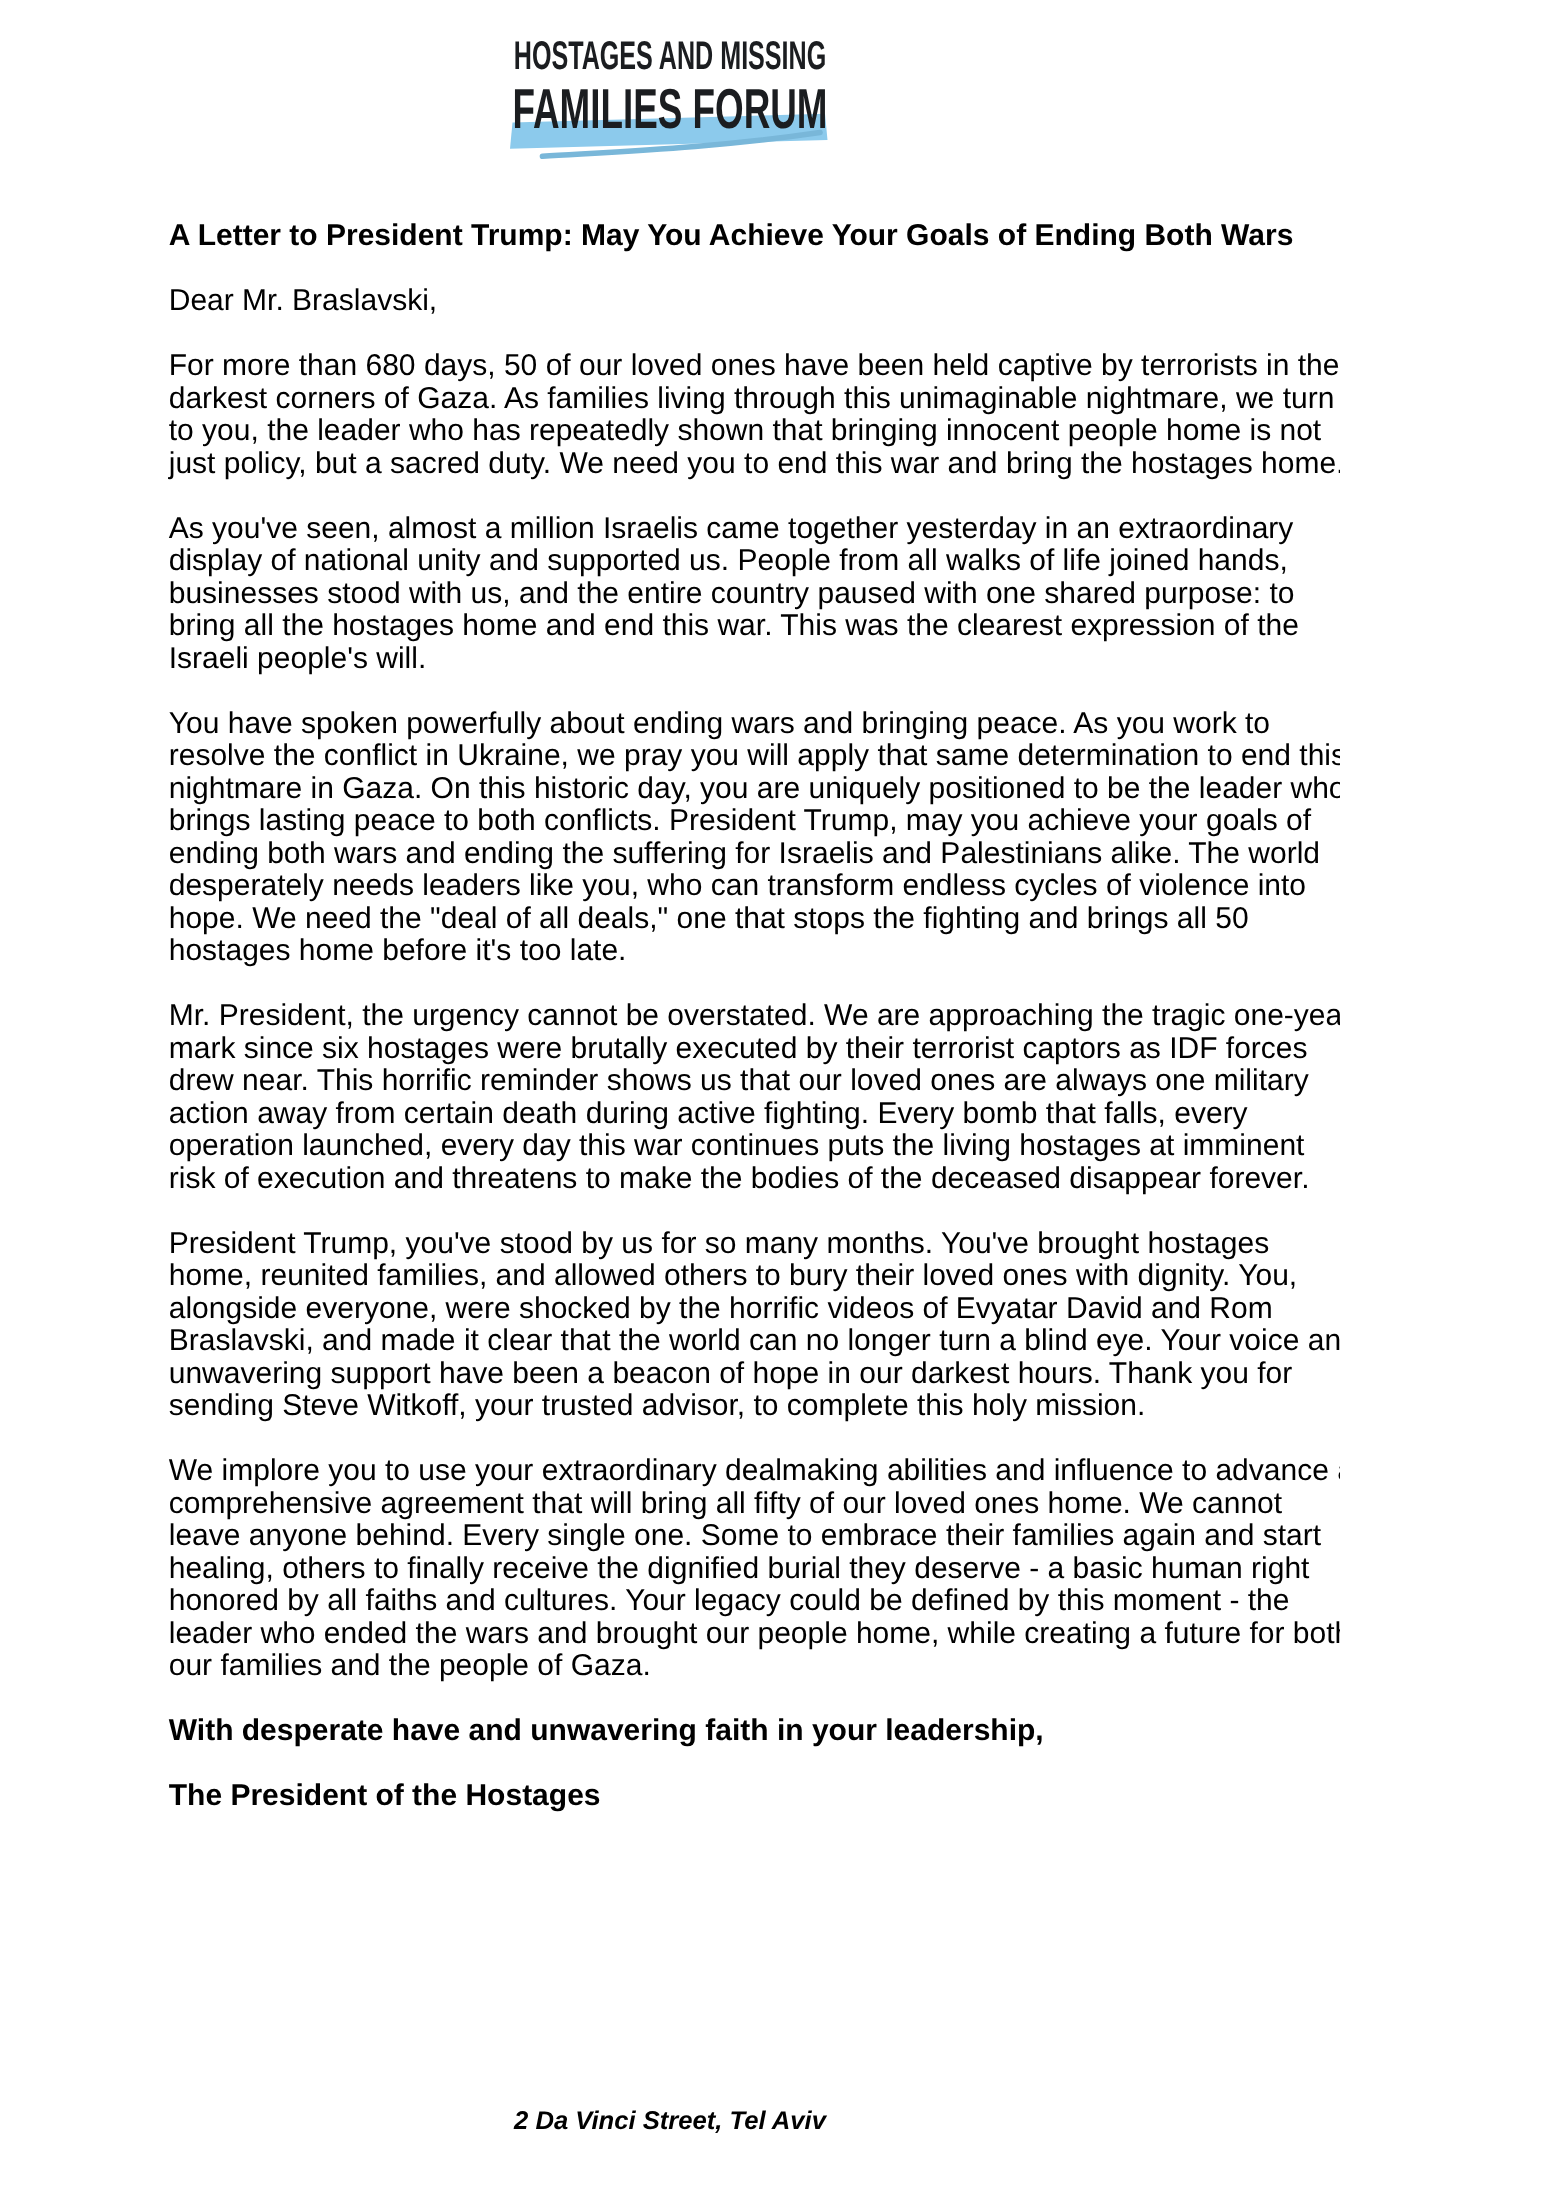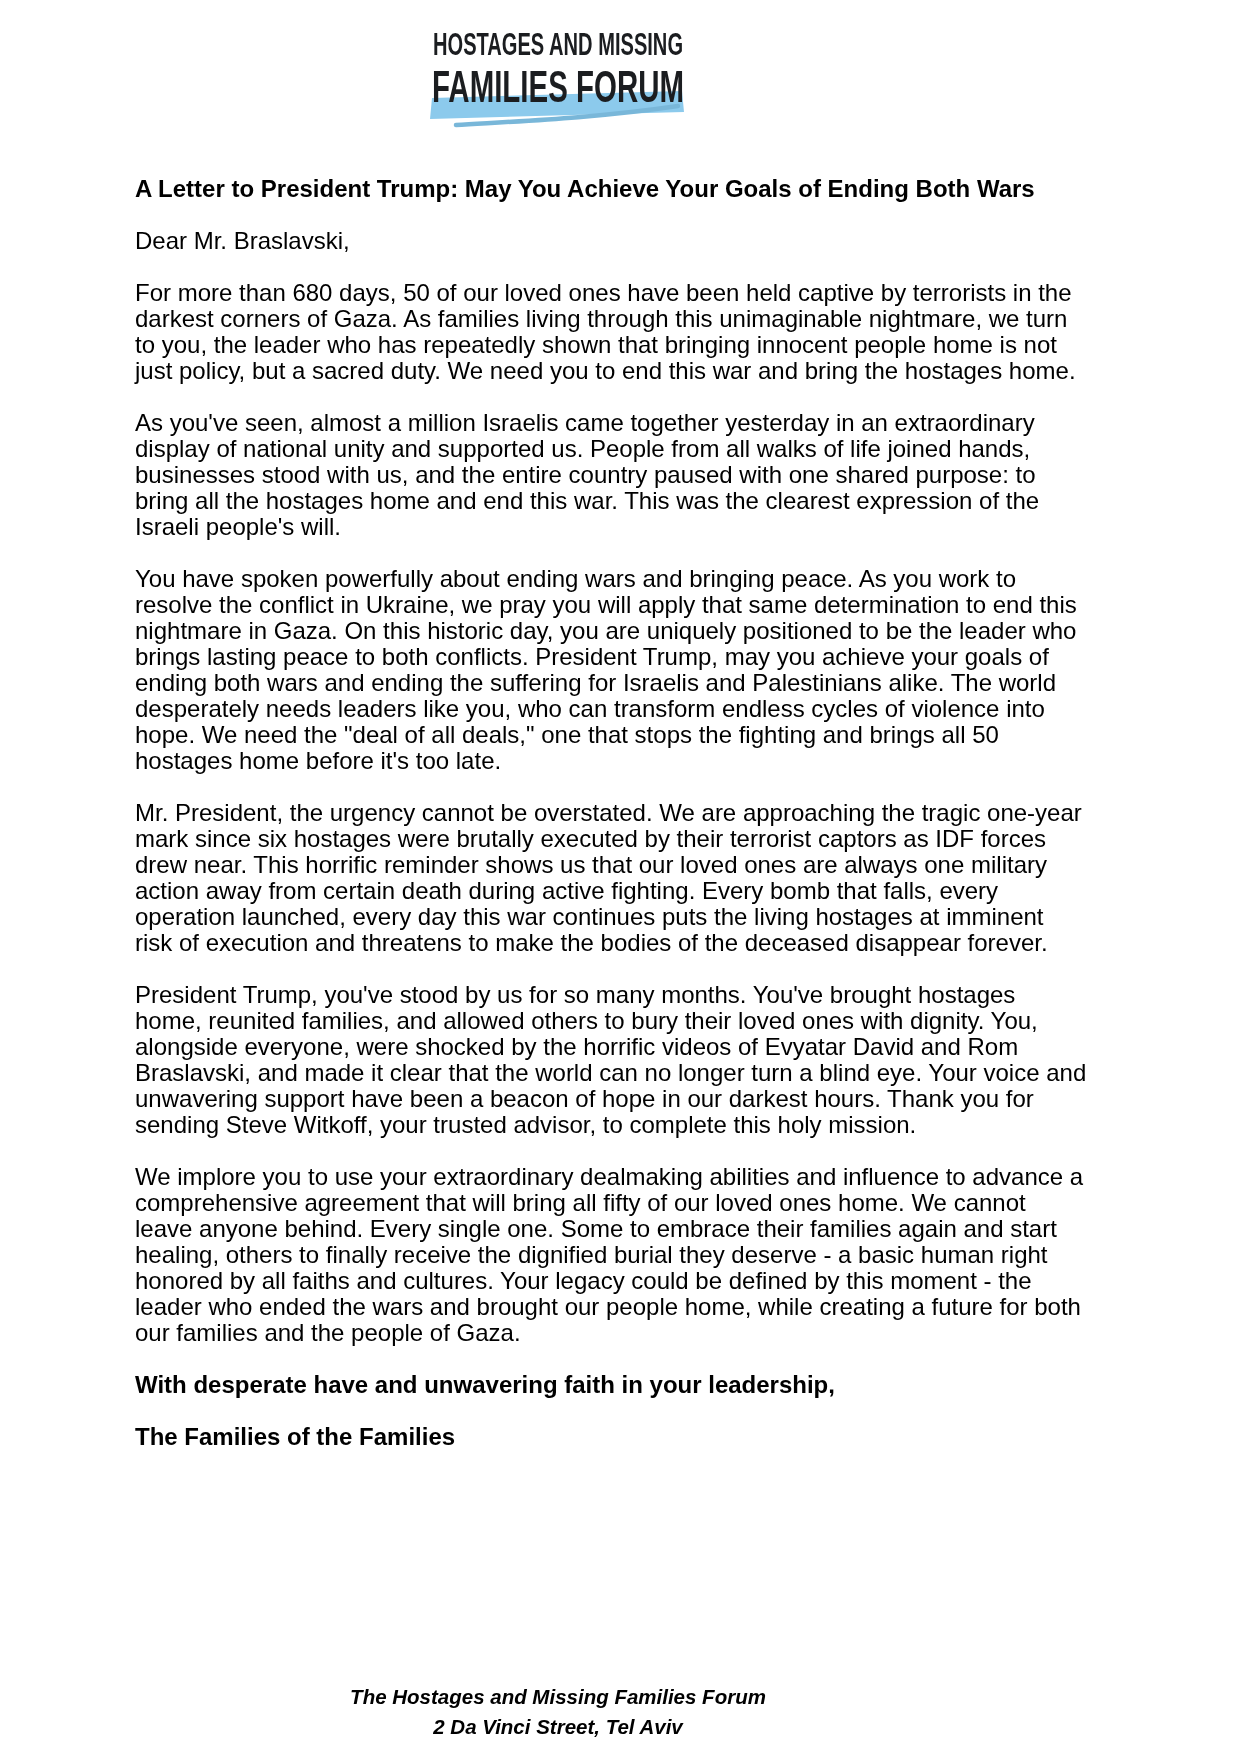--- a/index.html
+++ b/index.html
@@ -4,21 +4,20 @@
 <style>
   html, body { margin: 0; padding: 0; background: #ffffff; }
   .page {
     position: relative;
     width: 1072px;
     height: 1752px;
     background: #ffffff;
     font-family: "Liberation Sans", sans-serif;
     color: #000000;
     overflow: hidden;
-    padding-left: 44px;
   }
   .logo {
     position: absolute;
     top: 24px;
     left: 50%;
     transform: translateX(-50%);
     width: 264px;
     height: 114px;
   }
   .letter {
@@ -61,21 +60,20 @@
   <div class="letter">
     <p class="title">A Letter to President Trump: May You Achieve Your Goals of Ending Both Wars</p>
     <p>Dear Mr. Braslavski,</p>
     <p>For more than 680 days, 50 of our loved ones have been held captive by terrorists in the darkest corners of Gaza. As families living through this unimaginable nightmare, we turn to you, the leader who has repeatedly shown that bringing innocent people home is not just policy, but a sacred duty. We need you to end this war and bring the hostages home.</p>
     <p>As you've seen, almost a million Israelis came together yesterday in an extraordinary display of national unity and supported us. People from all walks of life joined hands, businesses stood with us, and the entire country paused with one shared purpose: to bring all the hostages home and end this war. This was the clearest expression of the Israeli people's will.</p>
     <p>You have spoken powerfully about ending wars and bringing peace. As you work to resolve the conflict in Ukraine, we pray you will apply that same determination to end this nightmare in Gaza. On this historic day, you are uniquely positioned to be the leader who brings lasting peace to both conflicts. President Trump, may you achieve your goals of ending both wars and ending the suffering for Israelis and Palestinians alike. The world desperately needs leaders like you, who can transform endless cycles of violence into hope. We need the "deal of all deals," one that stops the fighting and brings all 50 hostages home before it's too late.</p>
     <p>Mr. President, the urgency cannot be overstated. We are approaching the tragic one-year mark since six hostages were brutally executed by their terrorist captors as IDF forces drew near. This horrific reminder shows us that our loved ones are always one military action away from certain death during active fighting. Every bomb that falls, every operation launched, every day this war continues puts the living hostages at imminent risk of execution and threatens to make the bodies of the deceased disappear forever.</p>
     <p>President Trump, you've stood by us for so many months. You've brought hostages home, reunited families, and allowed others to bury their loved ones with dignity. You, alongside everyone, were shocked by the horrific videos of Evyatar David and Rom Braslavski, and made it clear that the world can no longer turn a blind eye. Your voice and unwavering support have been a beacon of hope in our darkest hours. Thank you for sending Steve Witkoff, your trusted advisor, to complete this holy mission.</p>
     <p>We implore you to use your extraordinary dealmaking abilities and influence to advance a comprehensive agreement that will bring all fifty of our loved ones home. We cannot leave anyone behind. Every single one. Some to embrace their families again and start healing, others to finally receive the dignified burial they deserve - a basic human right honored by all faiths and cultures. Your legacy could be defined by this moment - the leader who ended the wars and brought our people home, while creating a future for both our families and the people of Gaza.</p>
     <p class="closing">With desperate have and unwavering faith in your leadership,</p>
-    <p class="signature">The Families of the Families</p>
+    <p class="signature">The President of the Hostages</p>
   </div>
 
   <div class="footer">
-    <div>The Hostages and Missing Families Forum</div>
     <div>2 Da Vinci Street, Tel Aviv</div>
   </div>
 
 </div>
 
 </body></html>

